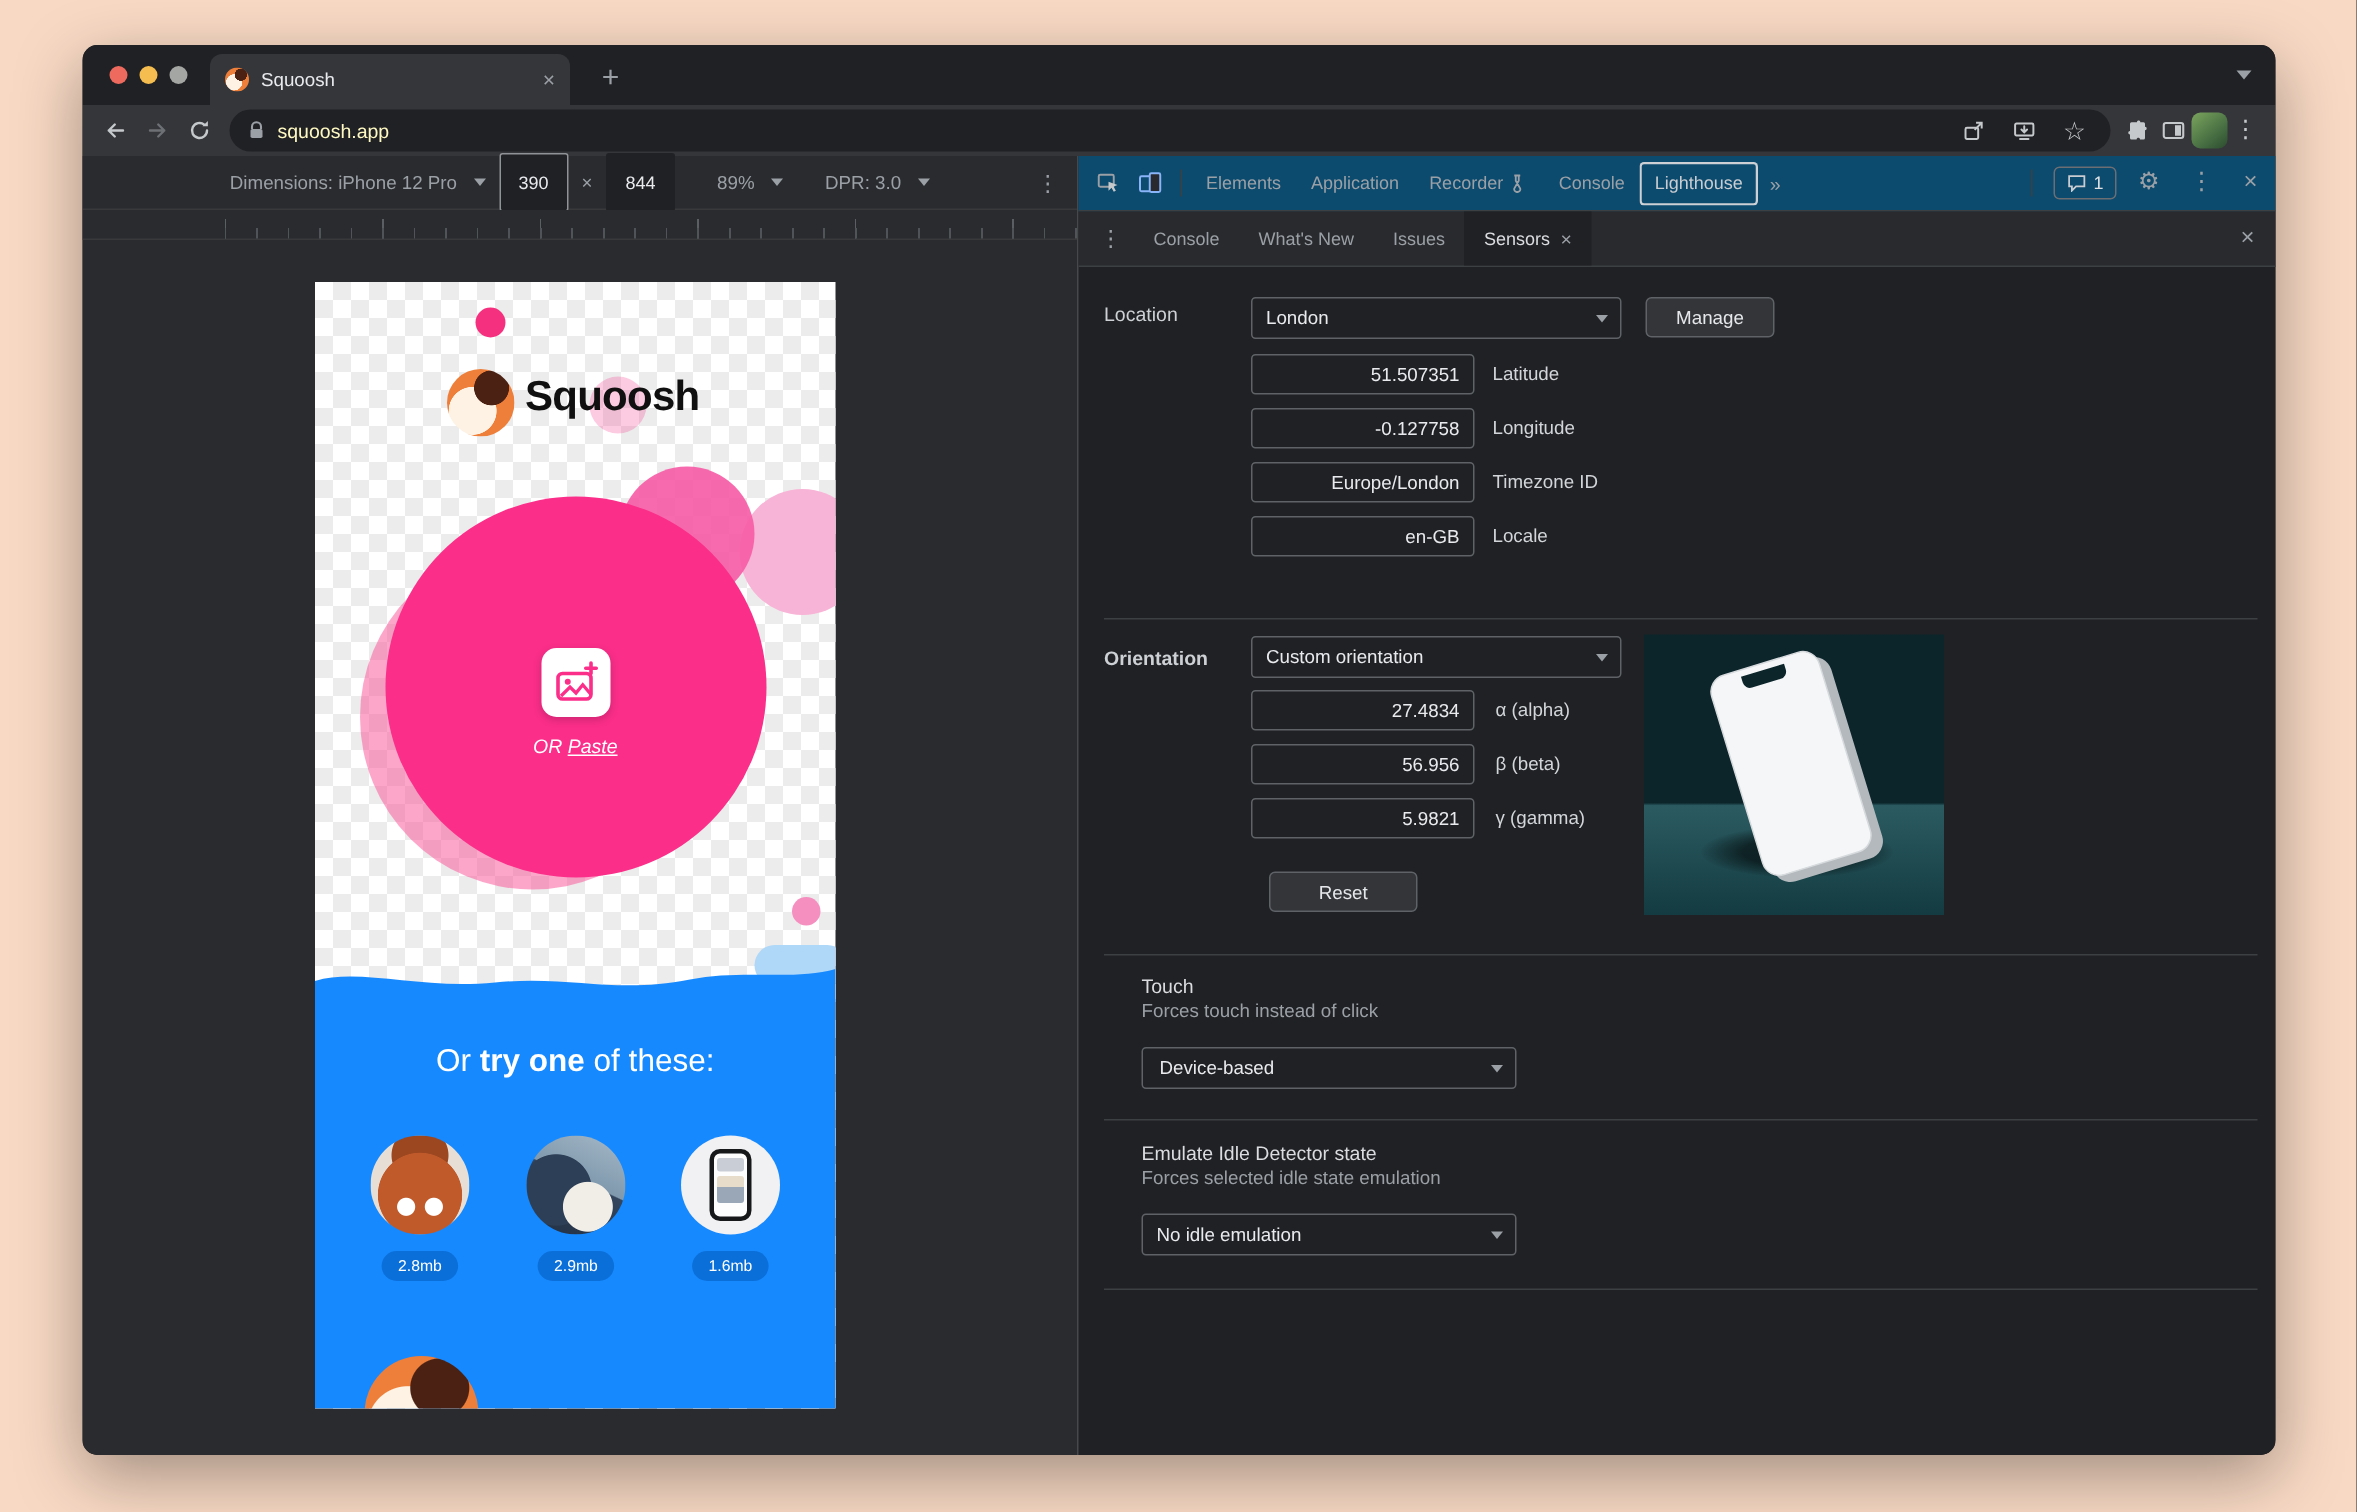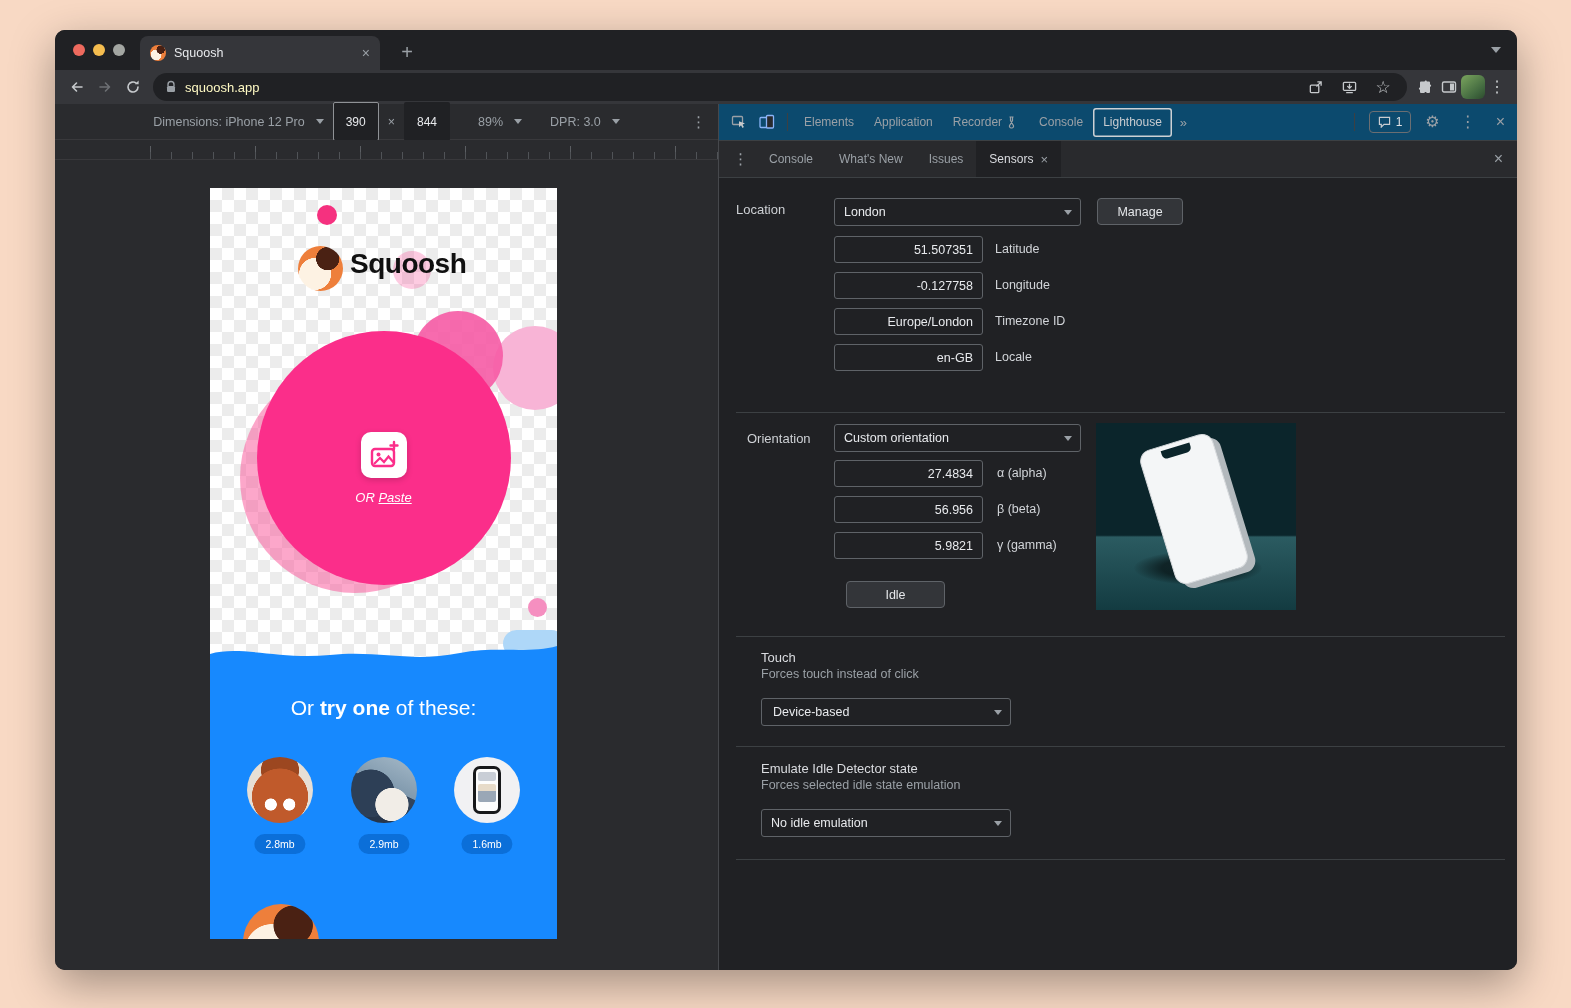--- a/index.html
+++ b/index.html
@@ -348,31 +348,31 @@
         <span class="flabel" style="left:276px;top:132px;">Latitude</span>
         <input class="num" style="left: 115px; top: 168px;" value="-0.127758">
         <span class="flabel" style="left:276px;top:168px;">Longitude</span>
         <input class="num" style="left: 115px; top: 204px;" value="Europe/London">
         <span class="flabel" style="left:276px;top:204px;">Timezone ID</span>
         <input class="num" style="left: 115px; top: 240px;" value="en-GB">
         <span class="flabel" style="left:276px;top:240px;">Locale</span>
 
         <div class="hr" style="top:308px;"></div>
 
-        <span class="sec-label" style="left:28px;top:327px;">Orientation</span>
+        <span class="sec-label" style="left:17px;top:327px;font-weight:bold;">Orientation</span>
         <span class="sel" style="left:115px;top:320px;width:247px;">Custom orientation</span>
 
         <input class="num" style="left: 115px; top: 356px;" value="27.4834">
         <span class="flabel" style="left:278px;top:356px;">α (alpha)</span>
         <input class="num" style="left: 115px; top: 392px;" value="56.956">
         <span class="flabel" style="left:278px;top:392px;">β (beta)</span>
         <input class="num" style="left: 115px; top: 428px;" value="5.9821">
         <span class="flabel" style="left:278px;top:428px;">γ (gamma)</span>
 
-        <span class="btn" style="left:127px;top:477px;width:99px;height:27px;">Idle</span>
+        <span class="btn" style="left:127px;top:477px;width:99px;height:27px;">Reset</span>
 
         <div class="phone-preview">
           <div class="pp-shadow"></div>
           <div class="pp-phone">
             <span class="pp-notch"></span>
           </div>
         </div>
 
         <div class="hr" style="top:532px;"></div>
 

